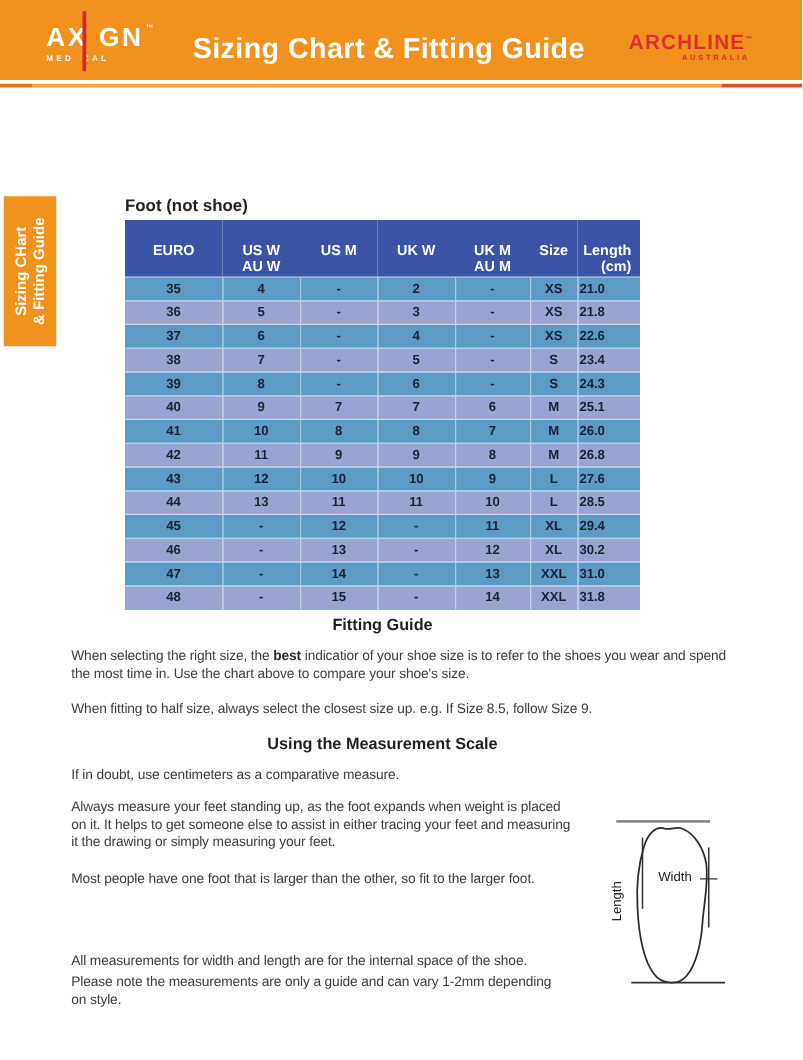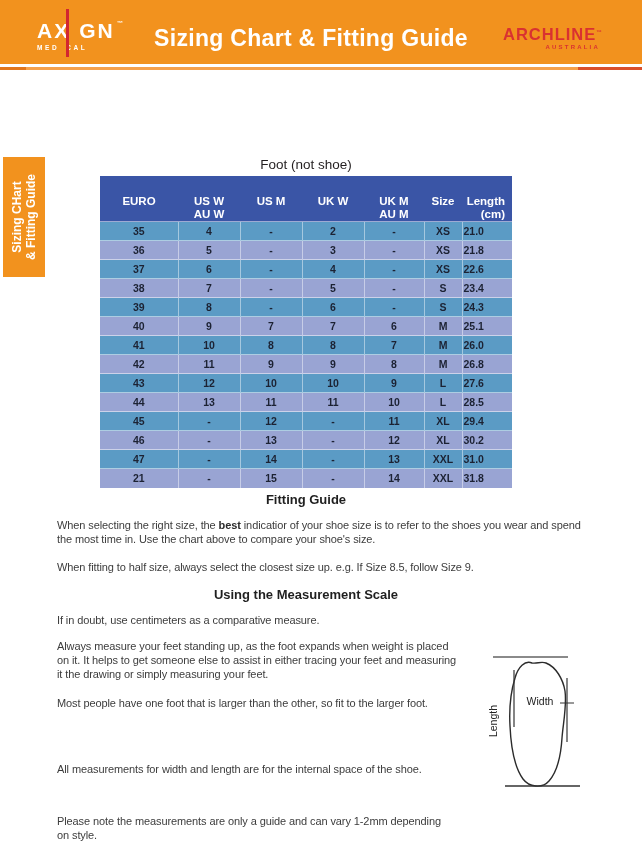--- a/index.html
+++ b/index.html
@@ -29,22 +29,22 @@
 
   
   .tab{position:absolute;left:3px;top:157px;width:42px;height:120px;background:var(--orange,#F2921E);}
   .tab-text{position:absolute;left:50%;top:50%;width:120px;
             transform:translate(-50%,-50%) rotate(-90deg);
             text-align:center;color:#fff;font-weight:bold;font-size:12px;line-height:14px;white-space:pre-line;}
 
   
   .chart-title{position:absolute;left:100px;top:149px;width:412px;text-align:center;
                font-size:13px;font-weight:bold;color:#231F20;}
-  .foot-note{position:absolute;left:100px;top:157px;width:412px;text-align:center;
-             font-size:13.5px;font-weight:normal;color:#231F20;}
+  .foot-note{position:absolute;left:100px;top:157px;width:412px;text-align:left;
+             font-size:13.5px;font-weight:bold;color:#231F20;}
 
   table.sizing{position:absolute;left:100px;top:176px;width:412px;border-collapse:collapse;table-layout:fixed;}
   table.sizing th{background:var(--table_header_blue,#3A55A6);color:#fff;font-size:11.5px;font-weight:bold;
       vertical-align:top;box-sizing:border-box;height:34px;padding:19px 0 0;line-height:13px;
       white-space:pre-line;text-align:center;}
   table.sizing th.len{text-align:right;padding-right:7px;}
   table.sizing td{font-size:10.5px;font-weight:bold;color:#1C2233;text-align:center;height:19px;
       box-sizing:border-box;border-left:1px solid rgba(255,255,255,.45);border-top:1px solid rgba(255,255,255,.5);}
   table.sizing td:first-child{border-left:none;}
   table.sizing td.len{text-align:left;padding-right:8px;}
@@ -235,21 +235,21 @@
         <tr class="r0">
           <td>47</td>
           <td>-</td>
           <td>14</td>
           <td>-</td>
           <td>13</td>
           <td>XXL</td>
           <td class="len">31.0</td>
         </tr>
         <tr class="r1">
-          <td>21</td>
+          <td>48</td>
           <td>-</td>
           <td>15</td>
           <td>-</td>
           <td>14</td>
           <td>XXL</td>
           <td class="len">31.8</td>
         </tr>
       </tbody>
   </table>
 
@@ -258,21 +258,21 @@
 the most time in. Use the chart above to compare your shoe's size.</span></div>
   <div class="para" style="top:560px">When fitting to half size, always select the closest size up. e.g. If Size 8.5, follow Size 9.</div>
 
   <div class="h2" style="top:587px">Using the Measurement Scale</div>
   <div class="para" style="top:613px">If in doubt, use centimeters as a comparative measure.</div>
   <div class="para" style="top:639px;width:430px">Always measure your feet standing up, as the foot expands when weight is placed
 on it. It helps to get someone else to assist in either tracing your feet and measuring
 it the drawing or simply measuring your feet.</div>
   <div class="para" style="top:696px">Most people have one foot that is larger than the other, so fit to the larger foot.</div>
   <div class="para" style="top:762px">All measurements for width and length are for the internal space of the shoe.</div>
-  <div class="para" style="top:814px">Please note the measurements are only a guide and can vary 1-2mm depending
+  <div class="para" style="top:779px">Please note the measurements are only a guide and can vary 1-2mm depending
 on style.</div>
 
   <svg class="foot-diagram" width="116" height="150" viewBox="0 0 116 150">
     <line x1="7" y1="11" x2="82" y2="11" stroke="#8a8a8a" stroke-width="2.2"></line>
     <path d="M46,17 C39,14 32,21 29,32 C25,45 23,62 24,80 C25,102 29,122 37,133 C43,141 56,143 63,135 C71,126 75,108 76,92 C77,78 81,60 79,45 C77,33 70,21 60,17 C55,15 51,18 46,17 Z" fill="none" stroke="#2b2b2b" stroke-width="1.4"></path>
     <line x1="28" y1="24" x2="28" y2="81" stroke="#333" stroke-width="1.2"></line>
     <line x1="81" y1="32" x2="81" y2="96" stroke="#333" stroke-width="1.2"></line>
     <line x1="74" y1="57" x2="88" y2="57" stroke="#333" stroke-width="1"></line>
     <line x1="19" y1="140" x2="94" y2="140" stroke="#333" stroke-width="1.4"></line>
     <text x="54" y="59" text-anchor="middle" font-size="10.5" fill="#222">Width</text>

